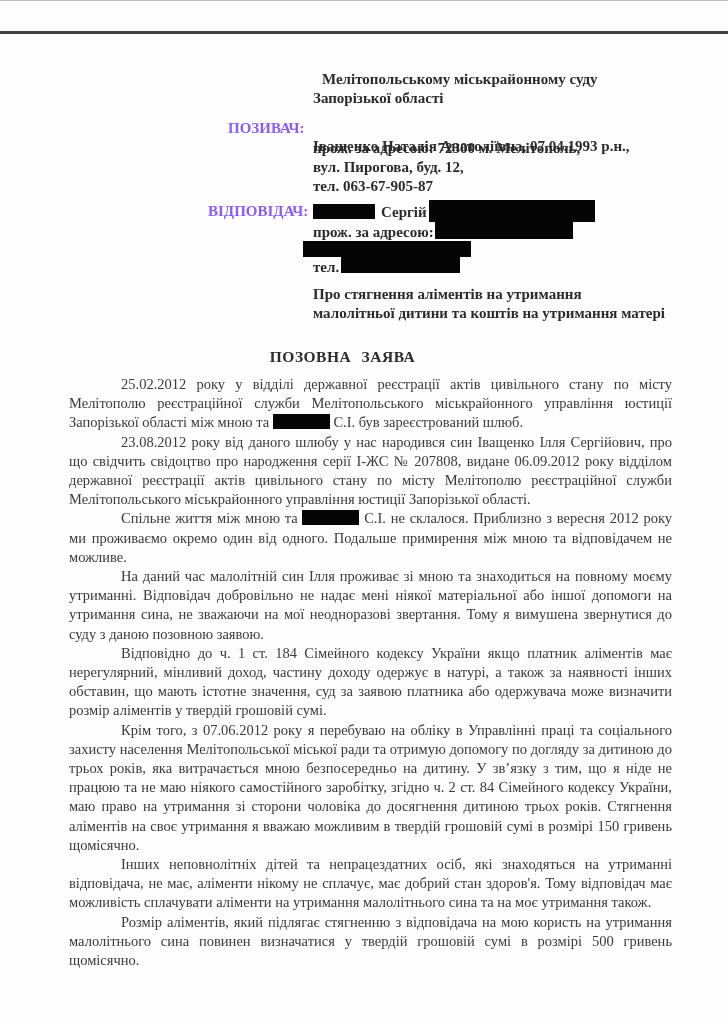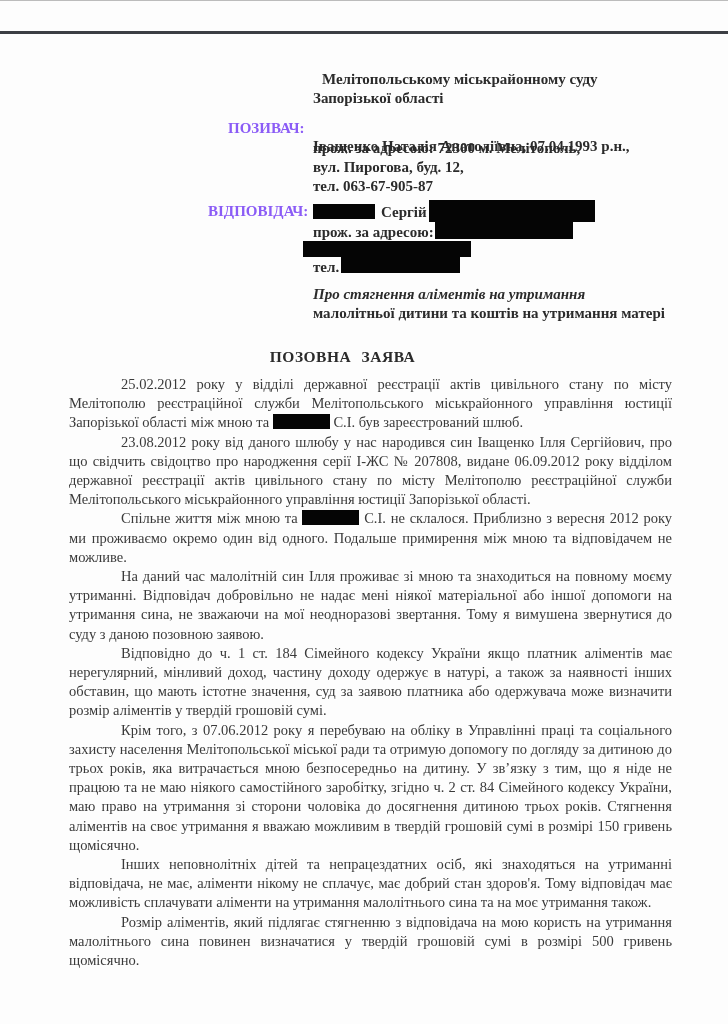--- a/index.html
+++ b/index.html
@@ -37,21 +37,21 @@
   <div class="label" style="left:208px;top:203px;">ВІДПОВІДАЧ:</div>
   <div class="redact" style="left:313px;top:204px;width:62px;height:15px;"></div>
   <div class="hb" style="left:381px;top:203px;">Сергій</div>
   <div class="redact" style="left:429px;top:200px;width:166px;height:22px;"></div>
   <div class="hb" style="left:313px;top:223px;">прож. за адресою:</div>
   <div class="redact" style="left:435px;top:222px;width:138px;height:17px;"></div>
   <div class="redact" style="left:303px;top:241px;width:168px;height:16px;"></div>
   <div class="hb" style="left:313px;top:258px;">тел.</div>
   <div class="redact" style="left:341px;top:257px;width:119px;height:16px;"></div>
 
-  <div class="hb" style="left:313px;top:285px;font-style:italic;">Про стягнення аліментів на утримання</div>
+  <div class="hb" style="left:313px;top:285px;">Про стягнення аліментів на утримання</div>
   <div class="hb" style="left:313px;top:304px;">малолітньої дитини та коштів на утримання матері</div>
 </div>
 
 <div class="title">ПОЗОВНА  ЗАЯВА</div>
 
 <div class="body">
   <p><span>25.02.2012 року у відділі державної реєстрації актів цивільного стану по місту Мелітополю реєстраційної служби Мелітопольського міськрайонного управління юстиції Запорізької області між мною та </span><span class="inl" style="width:57px;"></span><span> С.І. був зареєстрований шлюб.</span></p>
   <p>23.08.2012 року від даного шлюбу у нас народився син Іващенко Ілля Сергійович, про що свідчить свідоцтво про народження серії І-ЖС № 207808, видане 06.09.2012 року відділом державної реєстрації актів цивільного стану по місту Мелітополю реєстраційної служби Мелітопольського міськрайонного управління юстиції Запорізької області.</p>
   <p><span>Спільне життя між мною та </span><span class="inl" style="width:57px;"></span><span> С.І. не склалося. Приблизно з вересня 2012 року ми проживаємо окремо один від одного. Подальше примирення між мною та відповідачем не можливе.</span></p>
   <p>На даний час малолітній син Ілля проживає зі мною та знаходиться на повному моєму утриманні. Відповідач добровільно не надає мені ніякої матеріальної або іншої допомоги на утримання сина, не зважаючи на мої неодноразові звертання. Тому я вимушена звернутися до суду з даною позовною заявою.</p>

